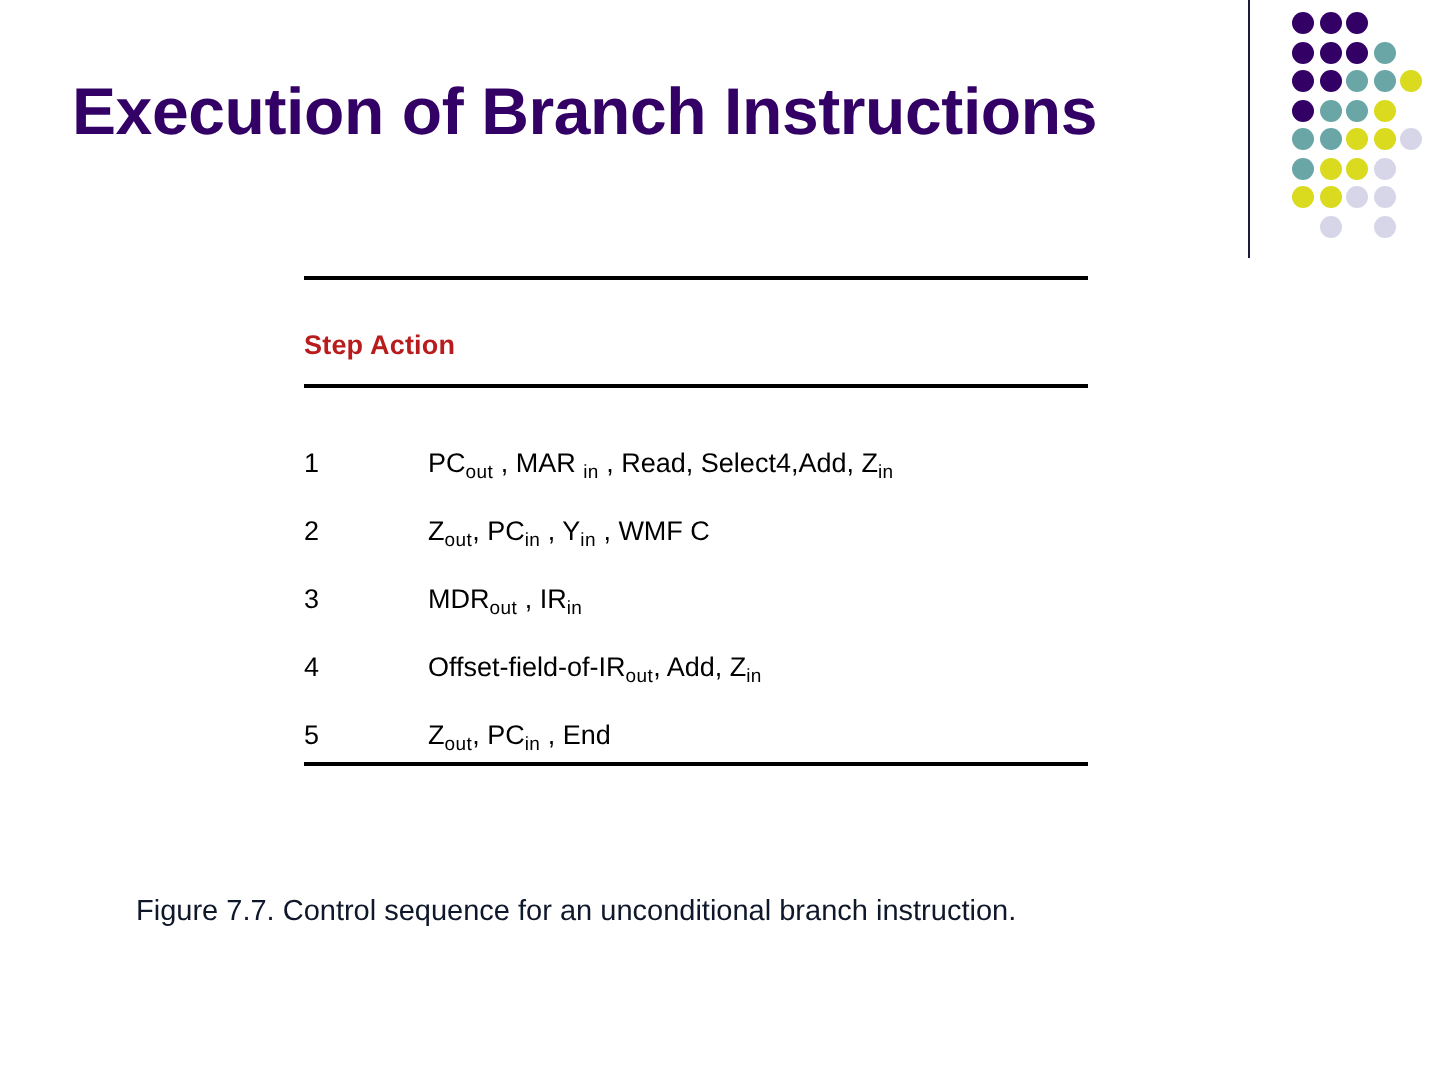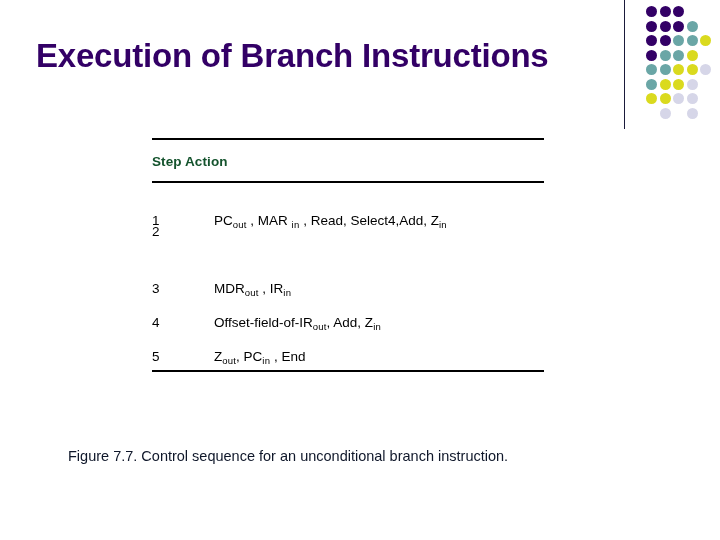--- a/index.html
+++ b/index.html
@@ -63,22 +63,23 @@
     width: 100%;
     height: 2px;
     background: #000000;
     font-size: 0;
     line-height: 0;
   }
   #table-header {
     padding: 14px 0 12px 0;
     font-size: 13.5px;
     font-weight: bold;
-    color: #14532d;
+    color: #b91c1c;
     letter-spacing: 0.1px;
+    margin-top: 11px;
   }
   #table-body {
     padding-top: 7px;
     padding-bottom: 10px;
   }
   .table-row {
     display: flex;
     align-items: baseline;
     height: 34px;
     font-size: 13.5px;
@@ -162,20 +163,21 @@
 
   <div class="rule"></div>
 
   <div id="table-body">
       <div class="table-row">
         <div class="step-cell">1</div>
         <div class="action-cell">PC<sub>out</sub> ,  MAR <sub>in</sub> , Read, Select4,Add,  Z<sub>in</sub></div>
       </div>
       <div class="table-row">
         <div class="step-cell">2</div>
+        <div class="action-cell">Z<sub>out</sub>,  PC<sub>in</sub> ,  Y<sub>in</sub> ,  WMF C</div>
       </div>
       <div class="table-row">
         <div class="step-cell">3</div>
         <div class="action-cell">MDR<sub>out</sub> ,  IR<sub>in</sub></div>
       </div>
       <div class="table-row">
         <div class="step-cell">4</div>
         <div class="action-cell">Offset-field-of-IR<sub>out</sub>,  Add,  Z<sub>in</sub></div>
       </div>
       <div class="table-row">

